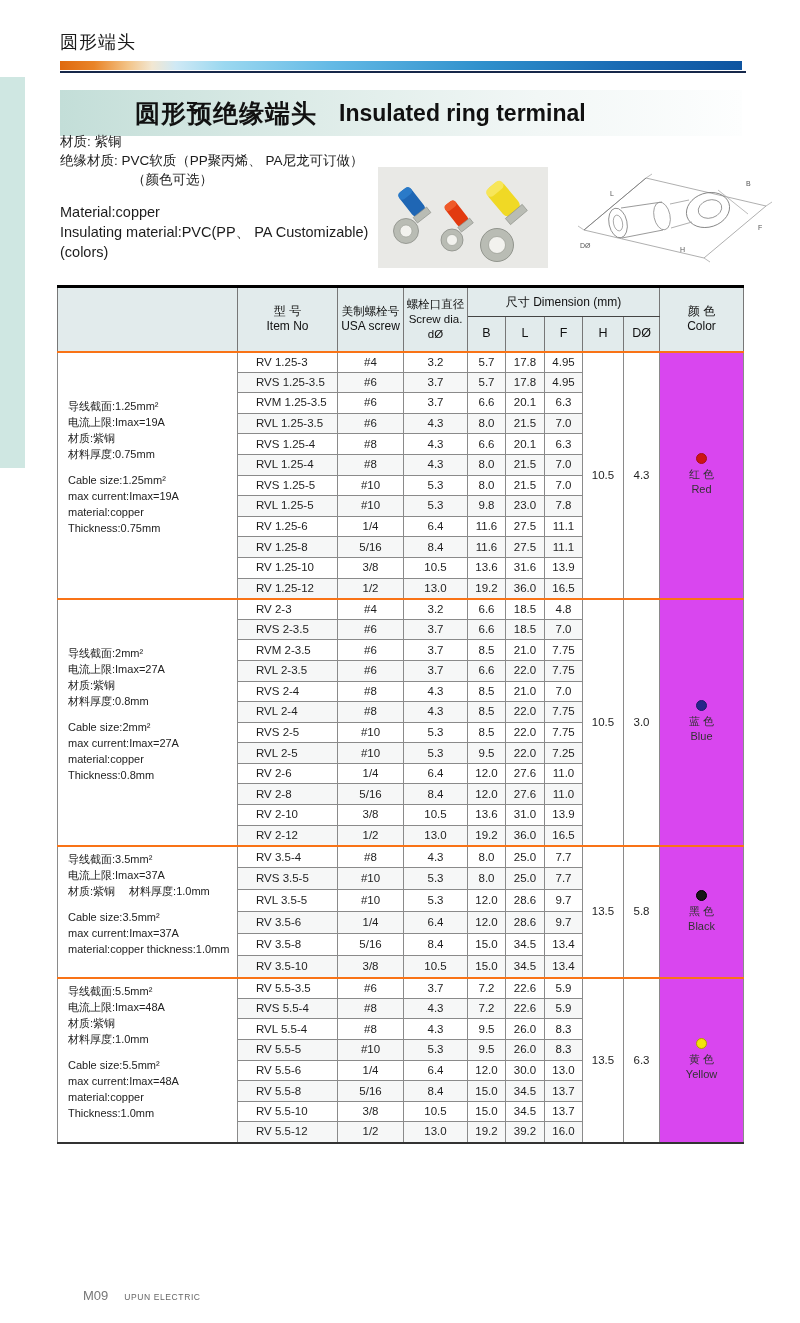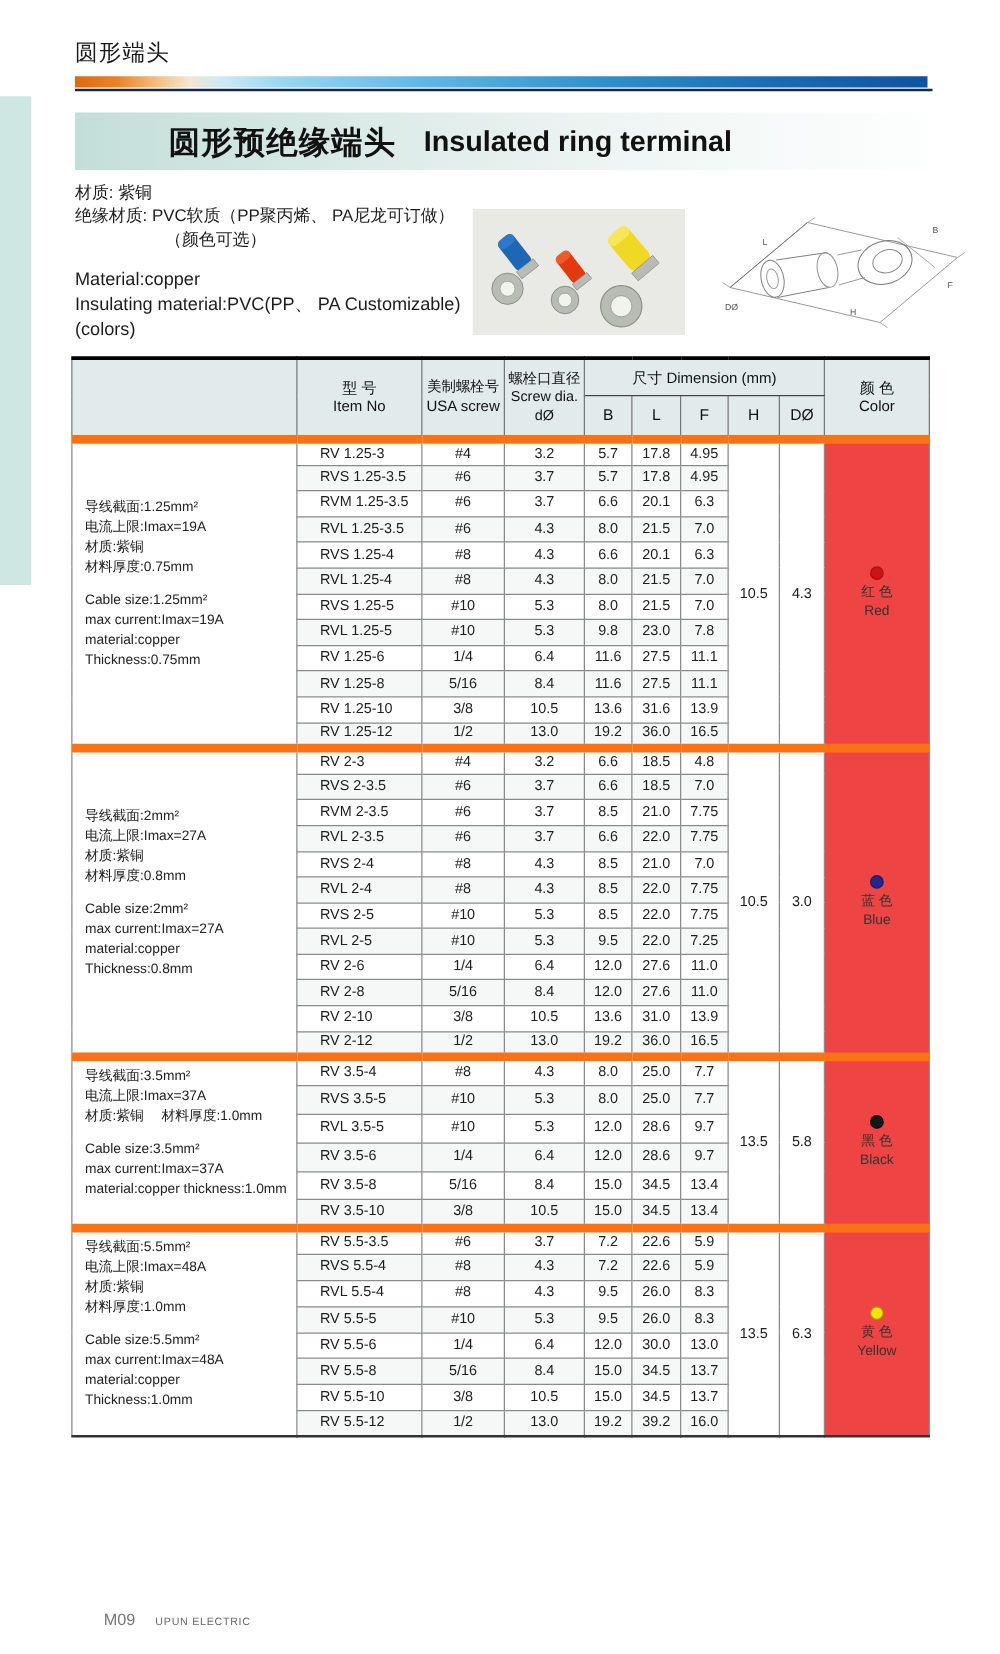--- a/index.html
+++ b/index.html
@@ -13,21 +13,21 @@
   .grad-bar { position:absolute; left:60px; top:61px; width:682px; height:9px;
     background:linear-gradient(90deg,#df690f 0%,#e98428 5%,#f3c488 10%,#f2e7d2 13.5%,#cfe9f5 17%,#9bd8f0 24%,#63b9e5 40%,#2f90cc 62%,#1a6bb4 82%,#0e54a0 100%); }
   .grad-underline { position:absolute; left:60px; top:71px; width:686px; height:2px; background:#16284a; }
 
   .title-bar { position:absolute; left:60px; top:90px; width:682px; height:46px;
     background:linear-gradient(90deg,#c3ded8 0%,#dcebe7 35%,#f2f7f6 70%,#fdfefe 100%);
     display:flex; align-items:center;padding-left:47px; }
   .title-cn { font-size:25px; font-weight:bold; color:#111; margin-left:28px; letter-spacing:1px; }
   .title-en { font-size:23px; font-weight:bold; color:#111; margin-left:22px; }
 
-  .materials { position:absolute; left:60px; top:144px; width:330px; color:#1c1c1c; }
+  .materials { position:absolute; left:60px; top:132px; width:330px; color:#1c1c1c; }
   .materials .cn { font-size:13.5px; line-height:19px; }
   .materials .cn-indent { padding-left:72px; }
   .materials .en { font-size:14.5px; line-height:20px; }
   .materials .m-gap { height:13px; }
 
   .photo { position:absolute; left:378px; top:167px; width:170px; height:101px; }
   .diagram { position:absolute; left:570px; top:168px; width:205px; height:100px; }
 
   table.spec { position:absolute; left:57px; top:285px; width:686px; border-collapse:collapse; table-layout:fixed;
     border-top:3px solid #000; border-bottom:2px solid #333; border-left:1px solid #555; border-right:1px solid #555; }
@@ -37,27 +37,27 @@
   .spec th { background:#e2ebec; font-weight:normal; font-size:12px; color:#111;
     border:1px solid #777; text-align:center; line-height:15px; }
   .spec tr.h1 th { height:30px; }
   .spec tr.h2 th { height:35px; font-size:12.5px; }
   .spec thead th { border-bottom-color:#444; }
   .spec th .sub { font-size:11.5px; }
 
   .spec td { border:1px solid #8a8a8a; font-size:11.5px; color:#1e1e1e; text-align:center;
     height:20.6px; padding:0; line-height:13px; }
   .spec tr.alt td { background:#f6f7f7; }
-  .spec tr.gstart td { border-top:7px solid #f97316; }
+  .spec tr.gstart td { border-top:2px solid #f97316; }
   .spec td.item { text-align:left; padding-left:18px; }
   .spec td.desc-cell { text-align:left; padding:4px 4px 20px 10px; vertical-align:middle;
     font-size:11px; line-height:16px; color:#222; background:#fff; }
   .spec td.desc-cell .gap { height:10px; }
   .spec td.merged { background:#fff; font-size:11.5px; }
-  .spec td.color-cell { background:#ef4444; vertical-align:middle; font-size:11px; line-height:15px; color:#333; }
+  .spec td.color-cell { background:#d946ef; vertical-align:middle; font-size:11px; line-height:15px; color:#333; }
   .dot { width:11px; height:11px; border-radius:50%; margin:0 auto 3px auto; }
 
   .footer { position:absolute; left:47px; top:1288px; display:flex; align-items:baseline;margin-left:36px; }
   .footer .code { font-size:13px; color:#777; }
   .footer .company { font-size:8.5px; color:#666; margin-left:16px; letter-spacing:0.6px; }
 </style>
 </head>
 <body>
 
 <div class="page">

